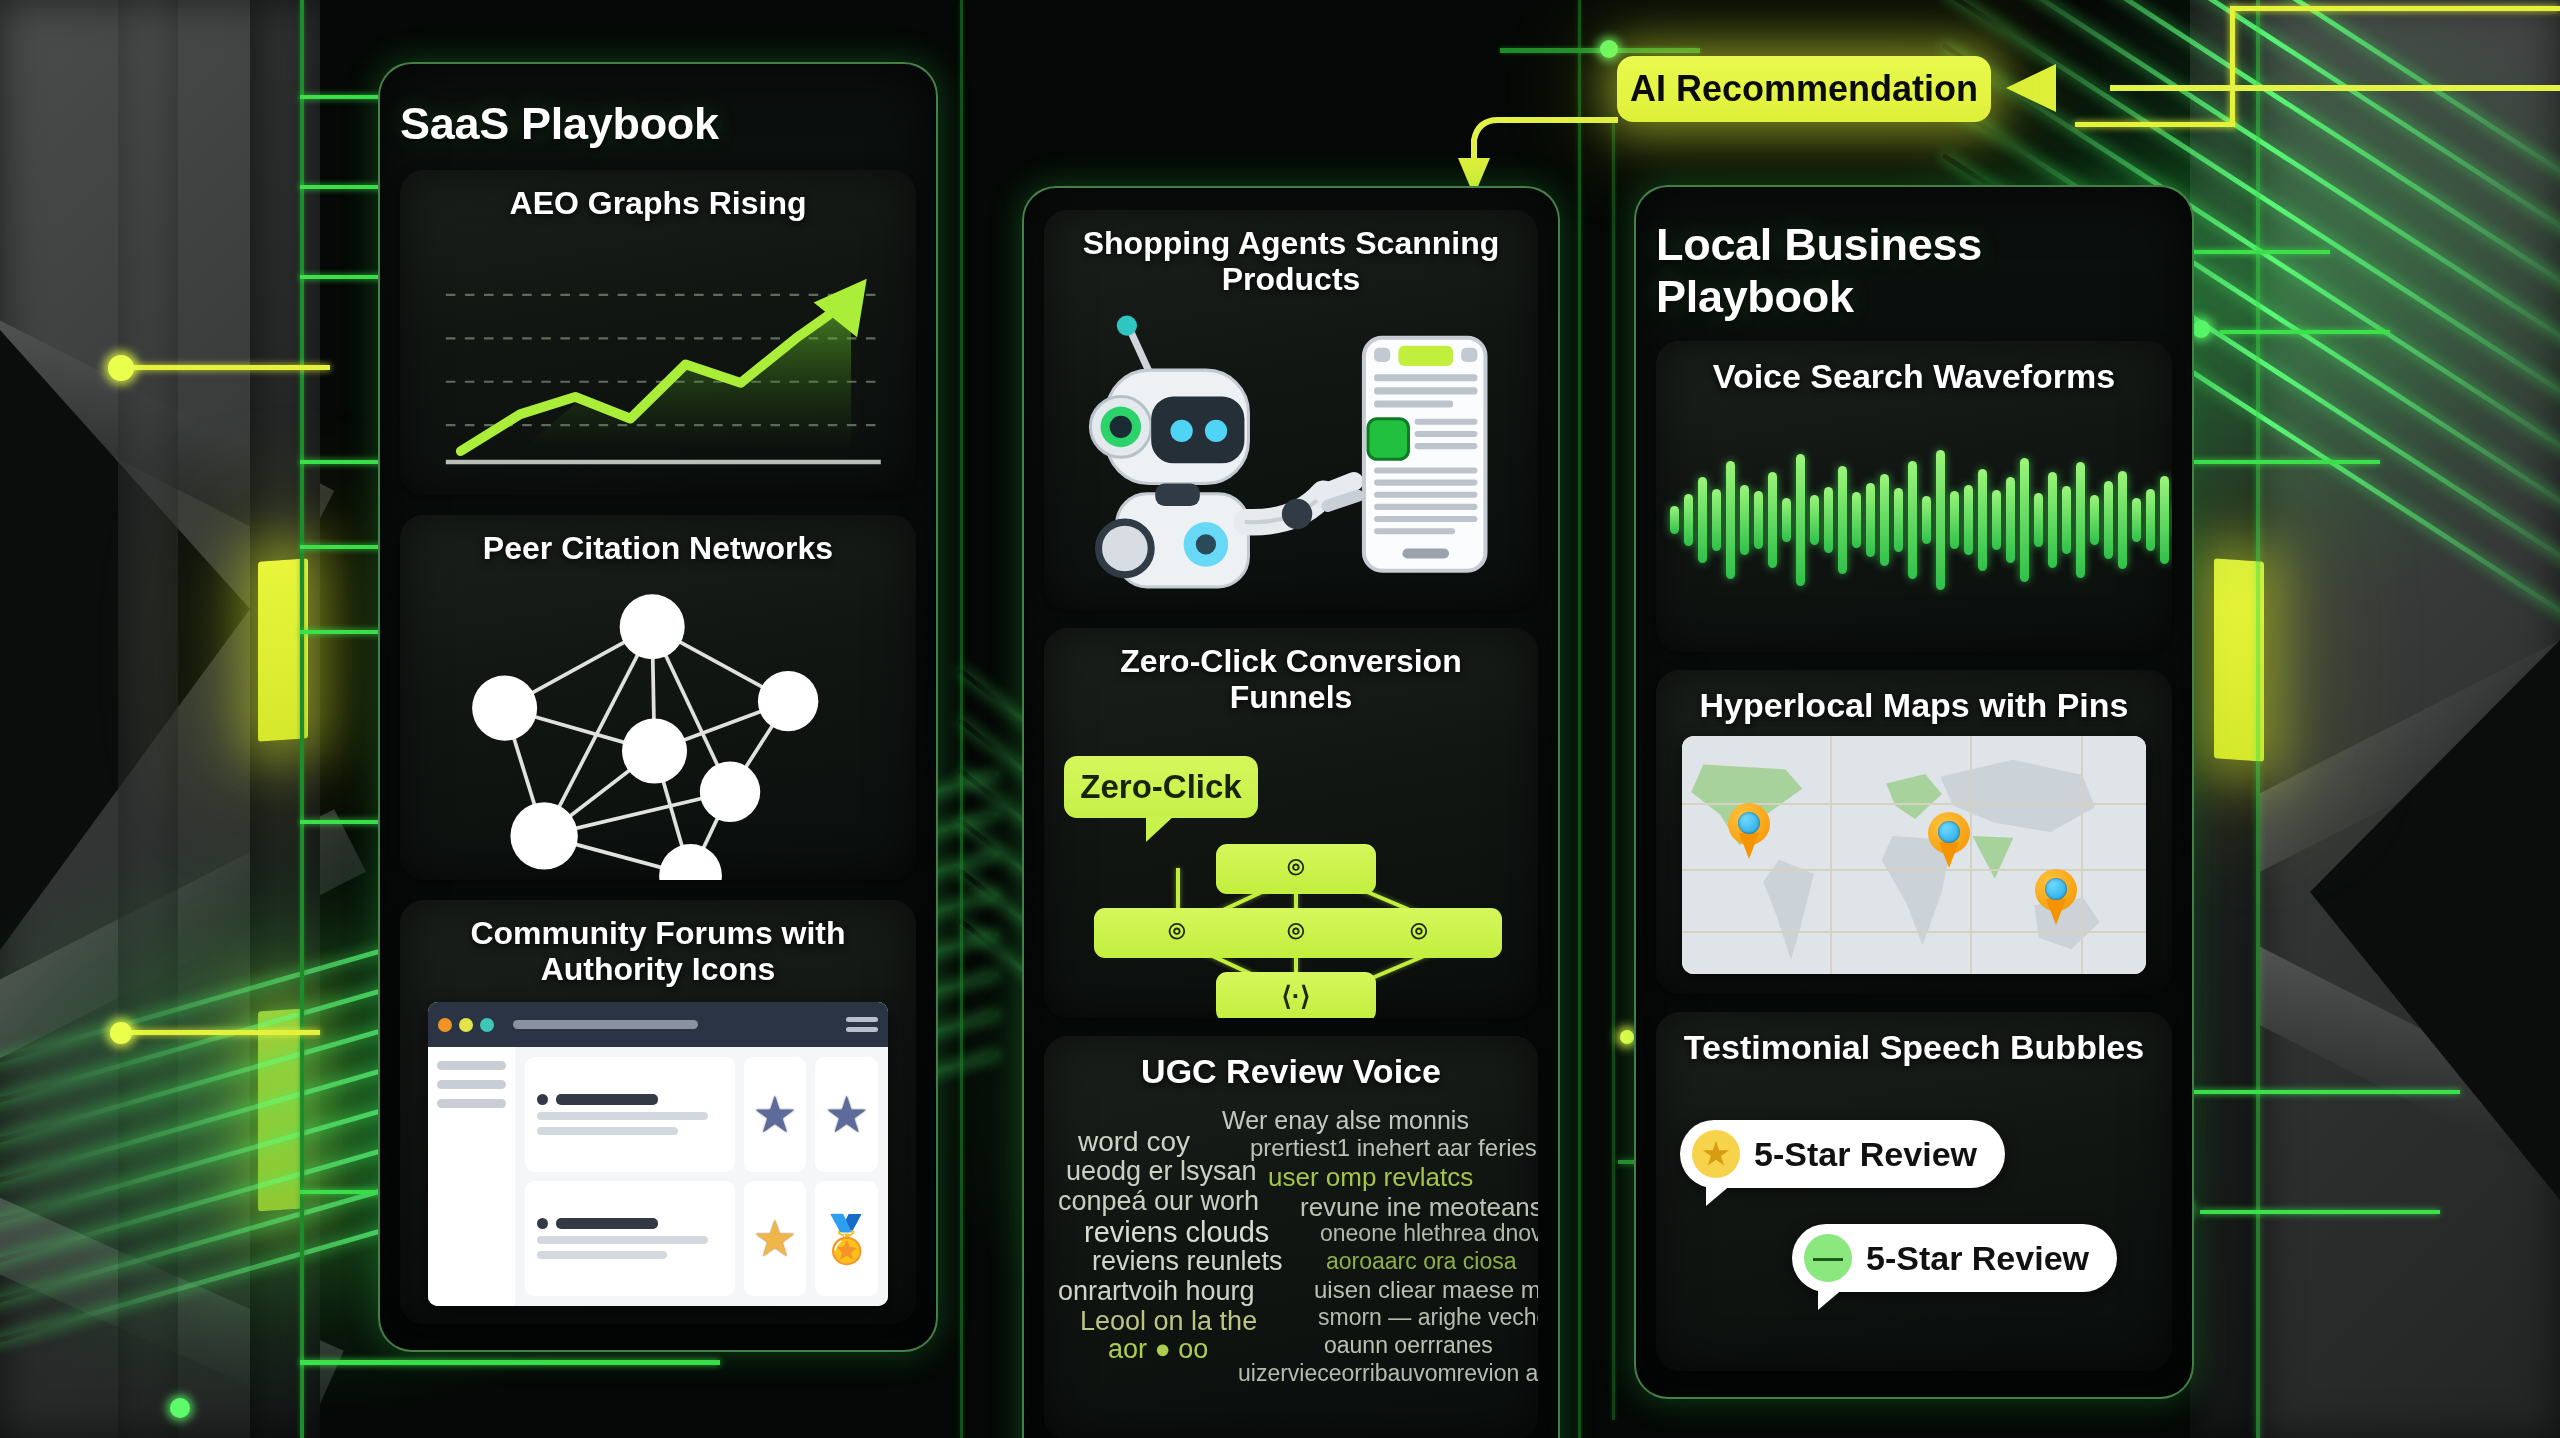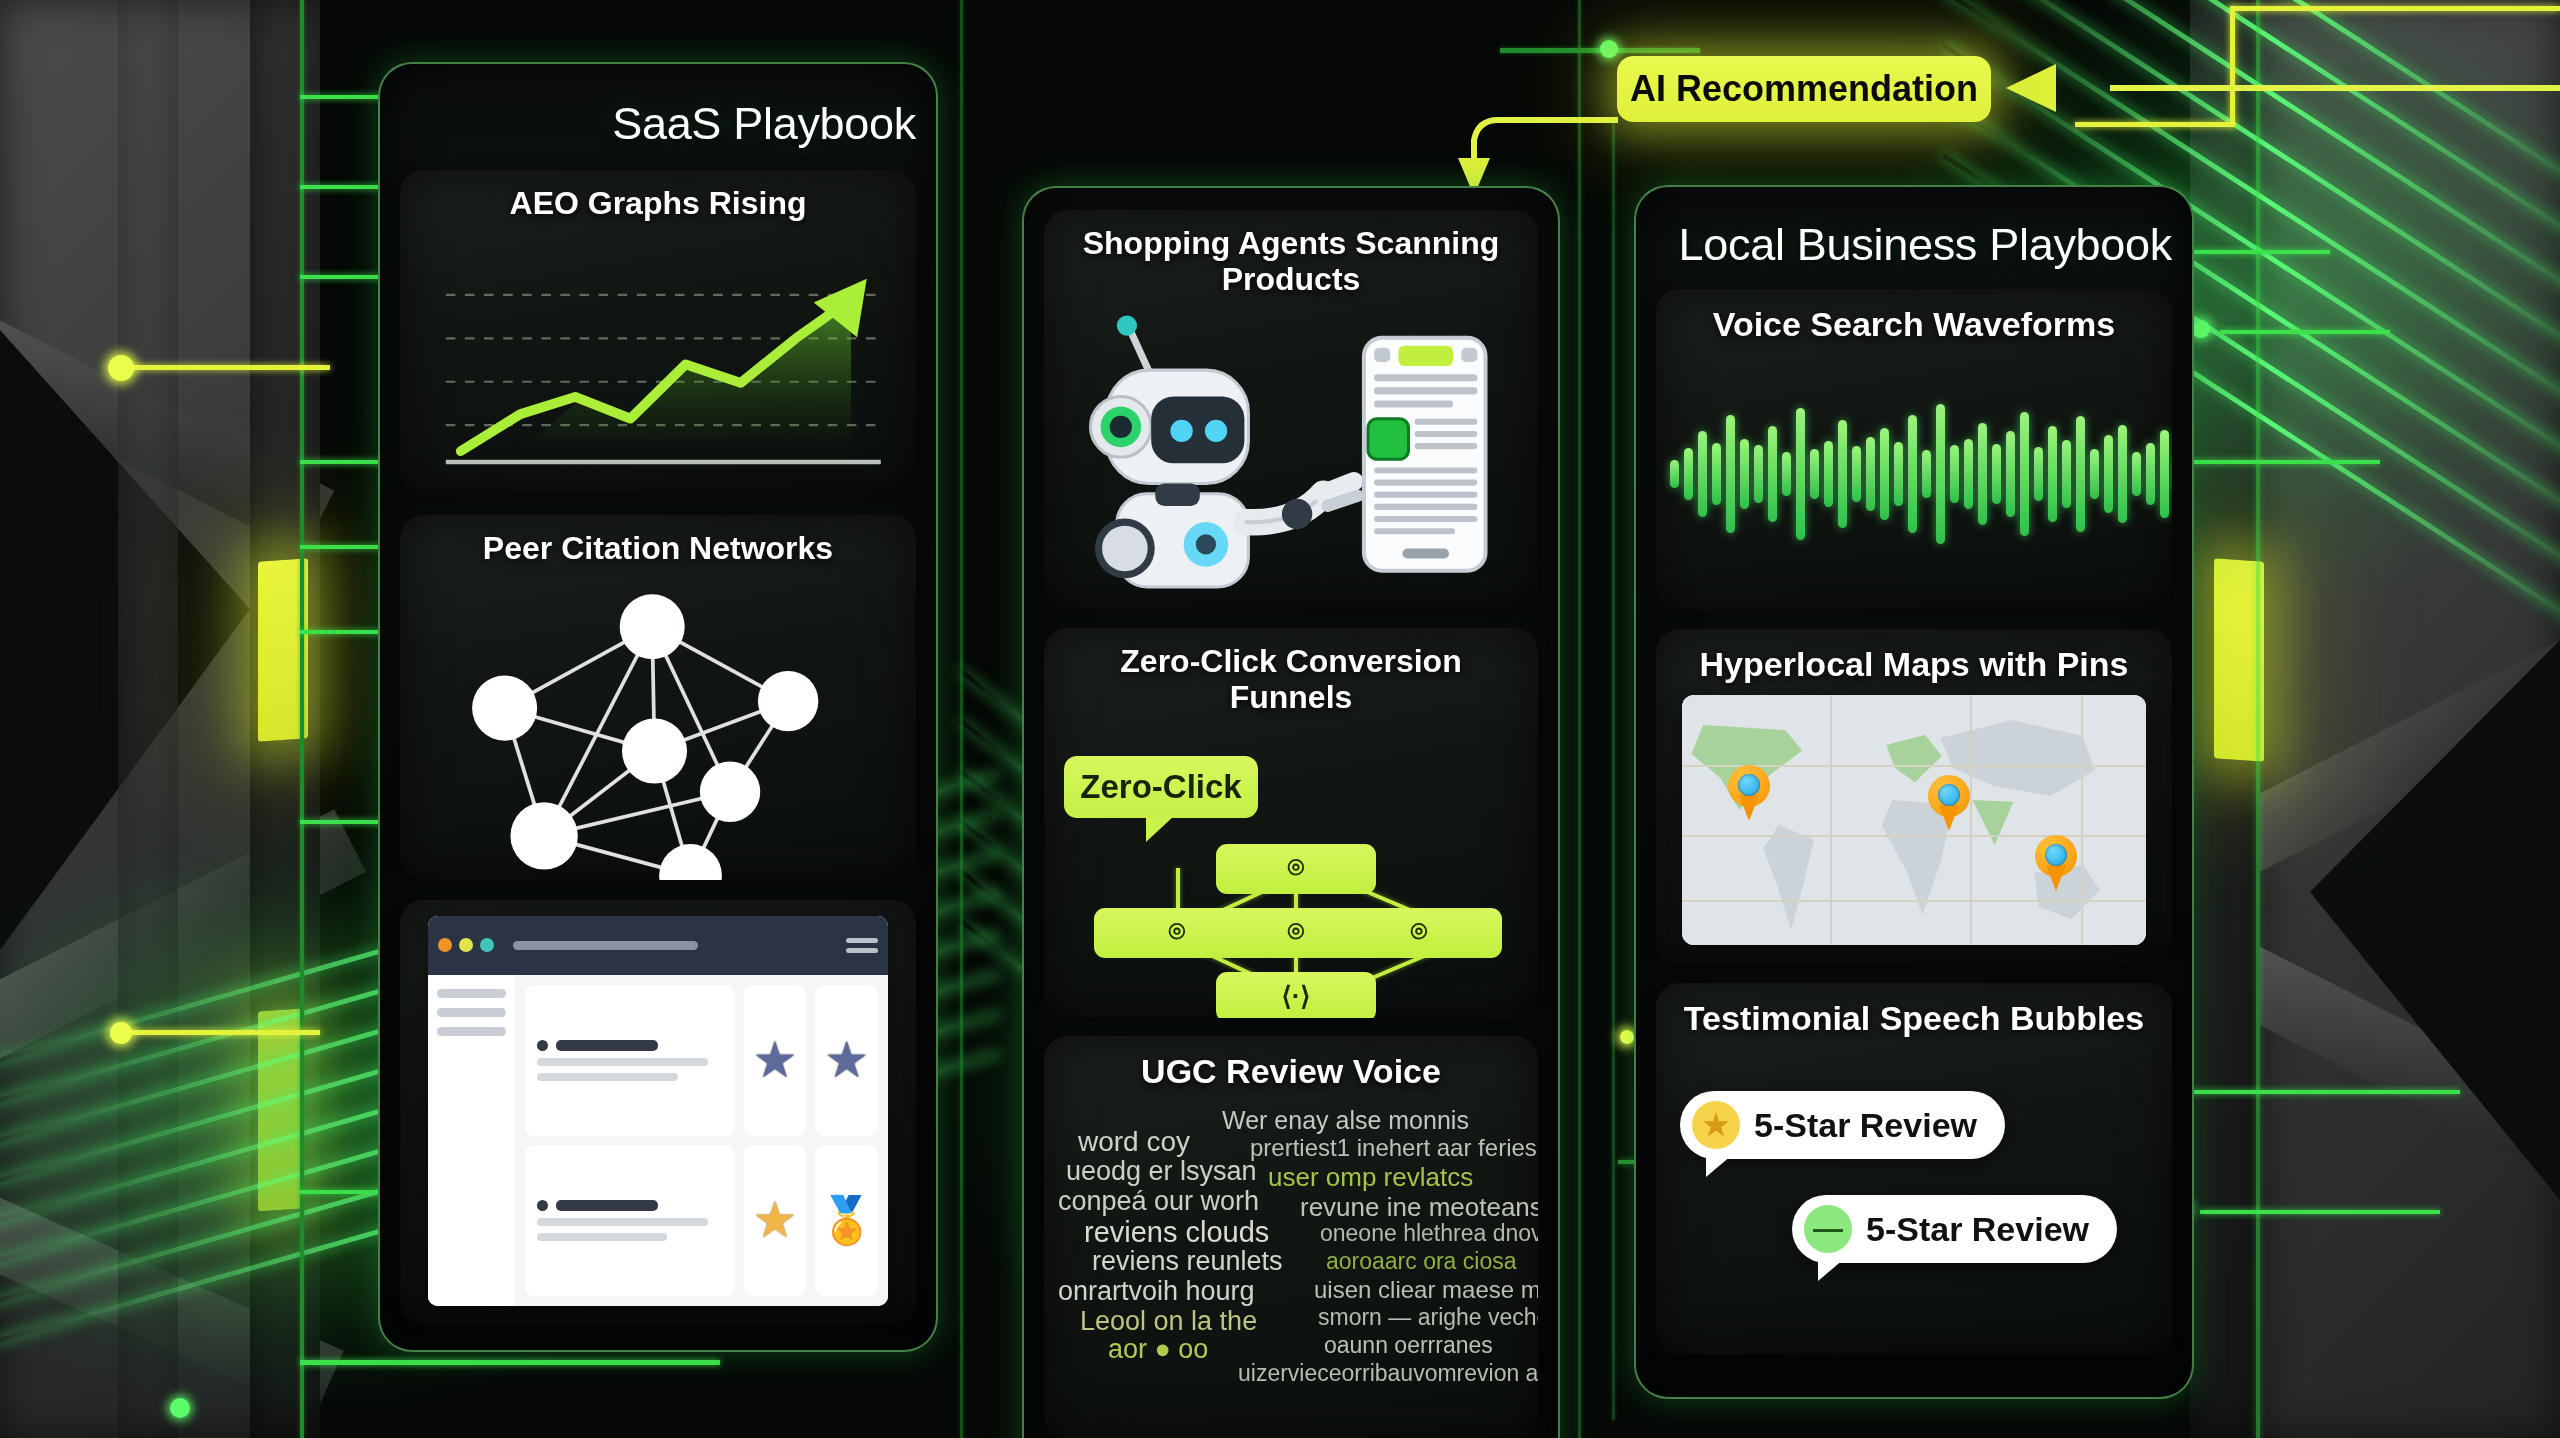--- a/index.html
+++ b/index.html
@@ -34,21 +34,21 @@
 
   .glowpool{ position:absolute; border-radius:50%;
      background:radial-gradient(closest-side, rgba(50,210,80,.40), rgba(30,140,50,.12) 55%, rgba(0,0,0,0) 78%); }
 
   
   .panel{ position:absolute; border-radius:34px;
     background:linear-gradient(180deg,#0b0f0d 0%,#070b09 55%,#050807 100%);
     border:2px solid rgba(120,225,120,.55);
     box-shadow:0 0 34px rgba(40,200,70,.30), inset 0 0 60px rgba(0,0,0,.75);
     padding:22px 20px 26px; display:flex; flex-direction:column; }
-  .panel-title{ text-align:right; font-weight:normal; letter-spacing:-.3px;
+  .panel-title{ text-align:left; font-weight:bold; letter-spacing:-.3px;
     text-shadow:0 3px 9px rgba(0,0,0,.95), 0 0 22px rgba(120,255,140,.22); }
 
   .card{ border-radius:24px;
     background:linear-gradient(170deg,#1b201c 0%,#121613 42%,#0a0e0c 100%);
     box-shadow:inset 0 0 48px rgba(0,0,0,.62), 0 2px 12px rgba(0,0,0,.55);
     padding:16px 14px 14px; display:flex; flex-direction:column; align-items:center;
     position:relative; overflow:hidden; }
   .card-title{ text-align:center; font-weight:bold; line-height:1.12;
     text-shadow:0 2px 7px rgba(0,0,0,.9); }
   .card-body{ flex:1; width:100%; display:flex; align-items:center; justify-content:flex-start; position:relative; }
@@ -283,20 +283,21 @@
           <circle cx="207" cy="155" r="28"></circle>
           <circle cx="272" cy="190" r="26"></circle>
           <circle cx="112" cy="228" r="29"></circle>
           <circle cx="238" cy="262" r="27"></circle>
         </g>
       </svg>
     </div>
   </div>
 
   <div class="card" style="height:430px;">
+    <div class="card-title" style="font-size:32px;margin-bottom:14px;">Community Forums with Authority Icons</div>
     <div class="card-body" style="padding:0 14px 4px;">
       <div class="mockwin">
         <div class="mockbar">
           <span class="tl" style="background:#ef9425;"></span>
           <span class="tl" style="background:#e3e44a;"></span>
           <span class="tl" style="background:#3fc6b6;"></span>
           <span class="addrbar"></span>
           <span class="hamb">
               <i></i>
               <i></i>

